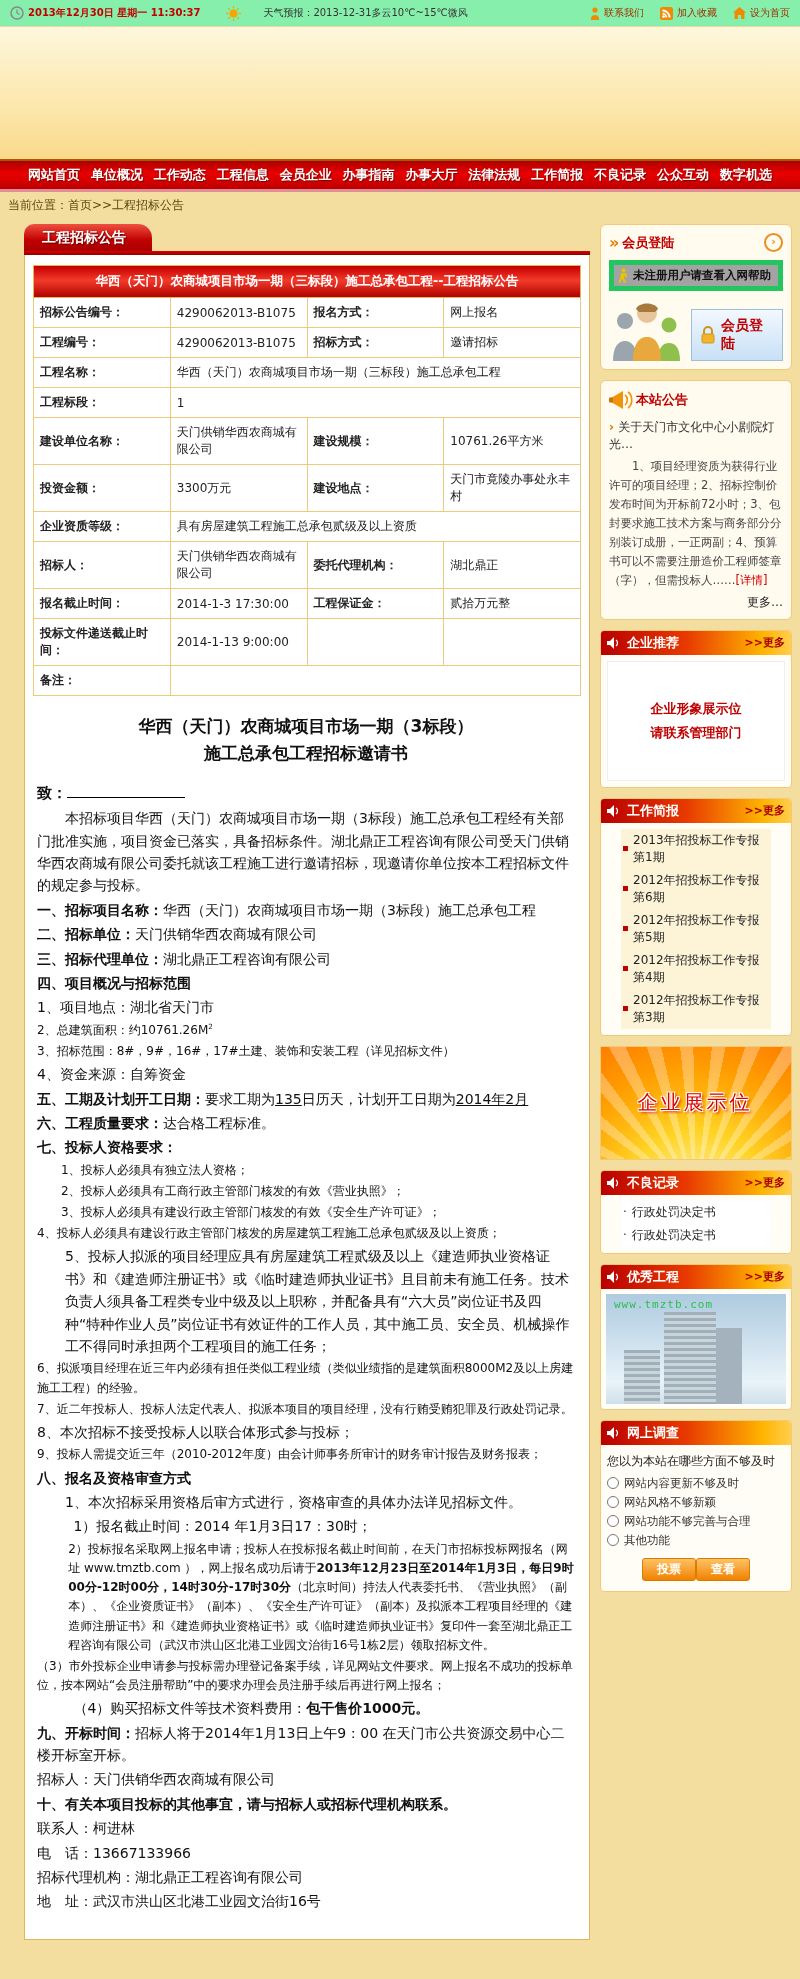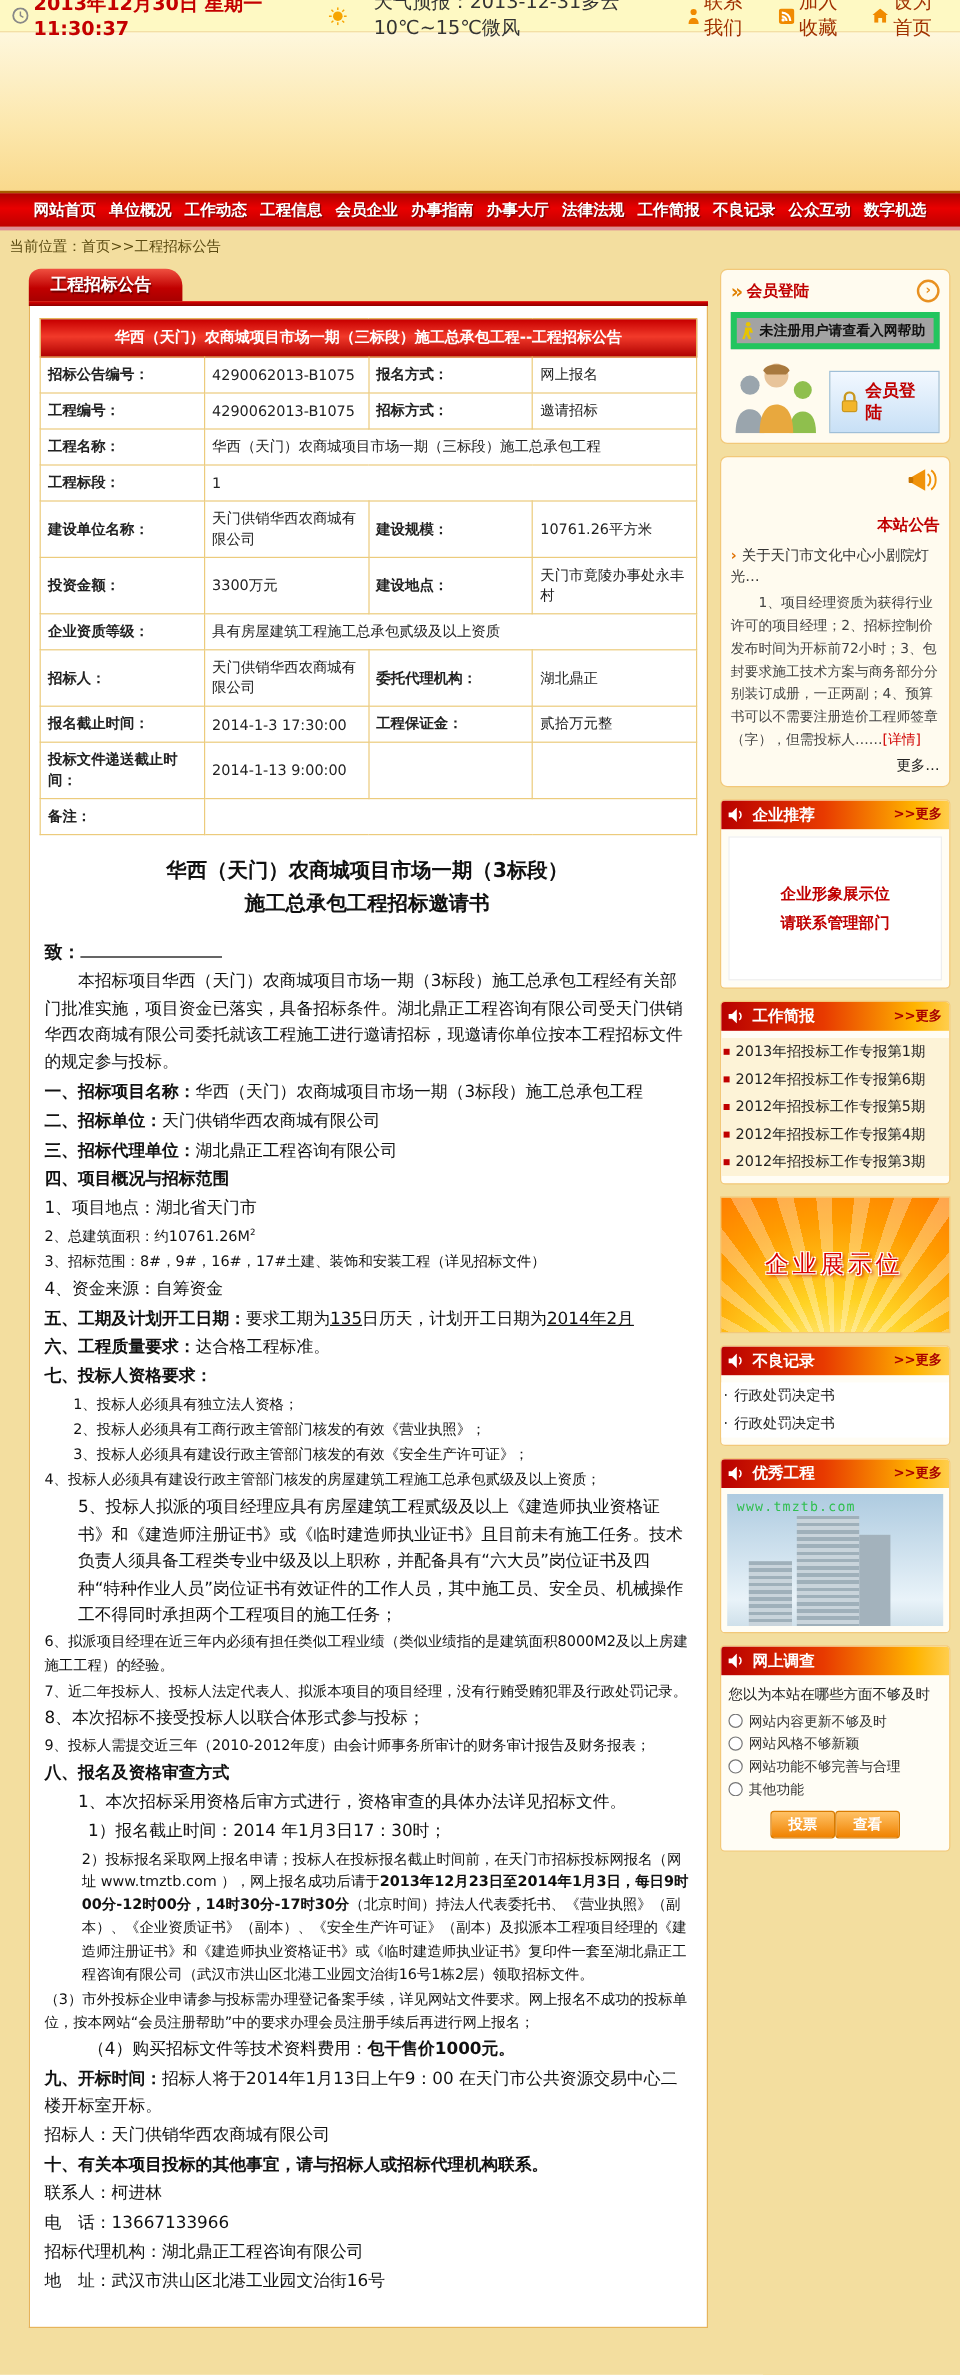--- a/index.html
+++ b/index.html
@@ -1,18 +1,18 @@
 <!DOCTYPE html>
 <html><head>
 <meta charset="utf-8">
 <style>
   html,body{margin:0;padding:0;}
   body{width:800px;background:#F3DE9F;font-family:"DejaVu Sans","Liberation Sans",sans-serif;color:#222;}
   
-  .topbar{height:26px;background:#fef9c3;display:flex;align-items:center;font-size:16px;padding:0 10px;border-bottom:1px solid #F0D9A0;}
+  .topbar{height:26px;background:#86efac;display:flex;align-items:center;font-size:10px;padding:0 10px;border-bottom:1px solid #F0D9A0;}
   .topbar .date{color:#C40000;font-weight:bold;margin-left:4px;}
   .topbar .weather{color:#333;margin-left:22px;}
   .toplinks{margin-left:auto;display:flex;gap:16px;align-items:center;}
   .toplink{color:#A03000;text-decoration:none;display:flex;align-items:center;gap:4px;cursor:pointer;}
   
   .banner{height:132px;background:linear-gradient(#FEF7DD,#FCE7AC 60%,#F9D98C);border-bottom:2px solid #A65B00;}
   
   .nav{height:28px;background:linear-gradient(#AE0000,#E90000 45%,#BE0000);display:flex;align-items:center;justify-content:space-between;padding:0 28px;border-bottom:3px solid #DE8E96;}
   .nav-item{color:#fff;font-weight:bold;font-size:13px;text-decoration:none;cursor:pointer;white-space:nowrap;text-shadow:1px 1px 1px #700;}
   .breadcrumb{font-size:12px;color:#5A4A10;padding:5px 0 4px 8px;}
@@ -47,33 +47,33 @@
   .sidebar{flex:1;display:flex;flex-direction:column;gap:10px;}
   .sb-box{background:#FFFBEF;border:1px solid #F2C879;border-radius:6px;padding:8px;}
   .ml-head{display:flex;align-items:center;}
   .ml-title{color:#C00000;font-weight:bold;font-size:13px;}
   .chev{color:#E08000;font-weight:bold;margin-right:3px;}
   .circle-arrow{margin-left:auto;width:15px;height:15px;border:2px solid #E89020;border-radius:50%;color:#E89020;font-weight:bold;font-size:11px;line-height:14px;text-align:center;cursor:pointer;}
   .ml-help{margin-top:8px;background:#a3a3a3;border:5px solid #22c55e;display:flex;align-items:center;gap:4px;padding:3px 4px;font-size:11.5px;font-weight:bold;color:#111;cursor:pointer;}
   .ml-bottom{display:flex;align-items:flex-end;margin-top:8px;gap:4px;}
   .login-btn{background:linear-gradient(#F2F8FF,#C8E0F6);border:1px solid #9FBFD8;display:flex;align-items:center;gap:5px;padding:7px 8px;cursor:pointer;}
   .login-btn span{color:#C00000;font-weight:bold;font-size:14px;}
-  .notice-title-row{display:flex;align-items:flex-end;gap:18px;flex-direction:column;}
+  .notice-title-row{display:flex;align-items:center;gap:1px;}
   .notice-title{color:#C00000;font-weight:bold;font-size:13px;}
   .notice-link{display:block;margin-top:8px;font-size:12px;color:#333;text-decoration:none;cursor:pointer;}
   .notice-link .arr{color:#E07000;font-weight:bold;}
   .notice-body{margin-top:4px;font-size:11.5px;color:#444;line-height:1.65;text-indent:2em;}
   .detail-link{color:#D00000;cursor:pointer;}
   .notice-more{display:block;text-align:right;font-size:12px;color:#222;margin-top:4px;cursor:pointer;}
   .sb-sec{border:1px solid #F2C879;border-radius:4px;overflow:hidden;background:#FFFDF5;}
   .sb-hd{height:24px;background:linear-gradient(90deg,#B80000,#E83A00 45%,#FFB400 85%,#FFCE4D);display:flex;align-items:center;color:#fff;font-weight:bold;font-size:13px;padding:0 6px;gap:6px;}
   .sb-hd .more{margin-left:auto;font-size:11px;color:#A80000;font-weight:bold;cursor:pointer;}
   .rec-body{height:118px;background:#fff;margin:6px;border:1px solid #EEE;display:flex;flex-direction:column;justify-content:center;align-items:center;gap:6px;}
   .rec-body div{color:#C00000;font-weight:bold;font-size:13px;}
-  .sb-list{list-style:none;margin:6px 0;padding:0;background:#FDF3D7;}
+  .sb-list{list-style:none;margin:6px 20px;padding:0;background:#FDF3D7;}
   .sb-list.white{background:#fff;}
   .sb-list li{font-size:12px;color:#222;padding:3px 2px;display:flex;align-items:center;gap:5px;cursor:pointer;}
   .sq{width:5px;height:5px;background:#C00000;flex:0 0 5px;}
   .dash{color:#333;}
   .showcase{height:112px;border:1px solid #F2C879;position:relative;overflow:hidden;background:
      repeating-conic-gradient(from -90deg at 50% 135%, rgba(255,255,255,.30) 0deg 5deg, rgba(255,255,255,0) 5deg 12deg),
      radial-gradient(circle at 50% 140%, #FFF8C8 0%, #FFD324 40%, #FF9C00 75%, #FF7E00 100%);}
   .showcase span{position:absolute;left:0;right:2px;top:42px;text-align:center;color:#D90000;font-weight:normal;font-size:20px;letter-spacing:3px;
      text-shadow:-1px -1px 0 #fff,1px -1px 0 #fff,-1px 1px 0 #fff,1px 1px 0 #fff,2px 2px 3px #B00;}
   .excellent-img{margin:5px;position:relative;height:110px;background:linear-gradient(#AECBE0,#E9F3F9 80%,#CFE0EA);overflow:hidden;cursor:pointer;}

